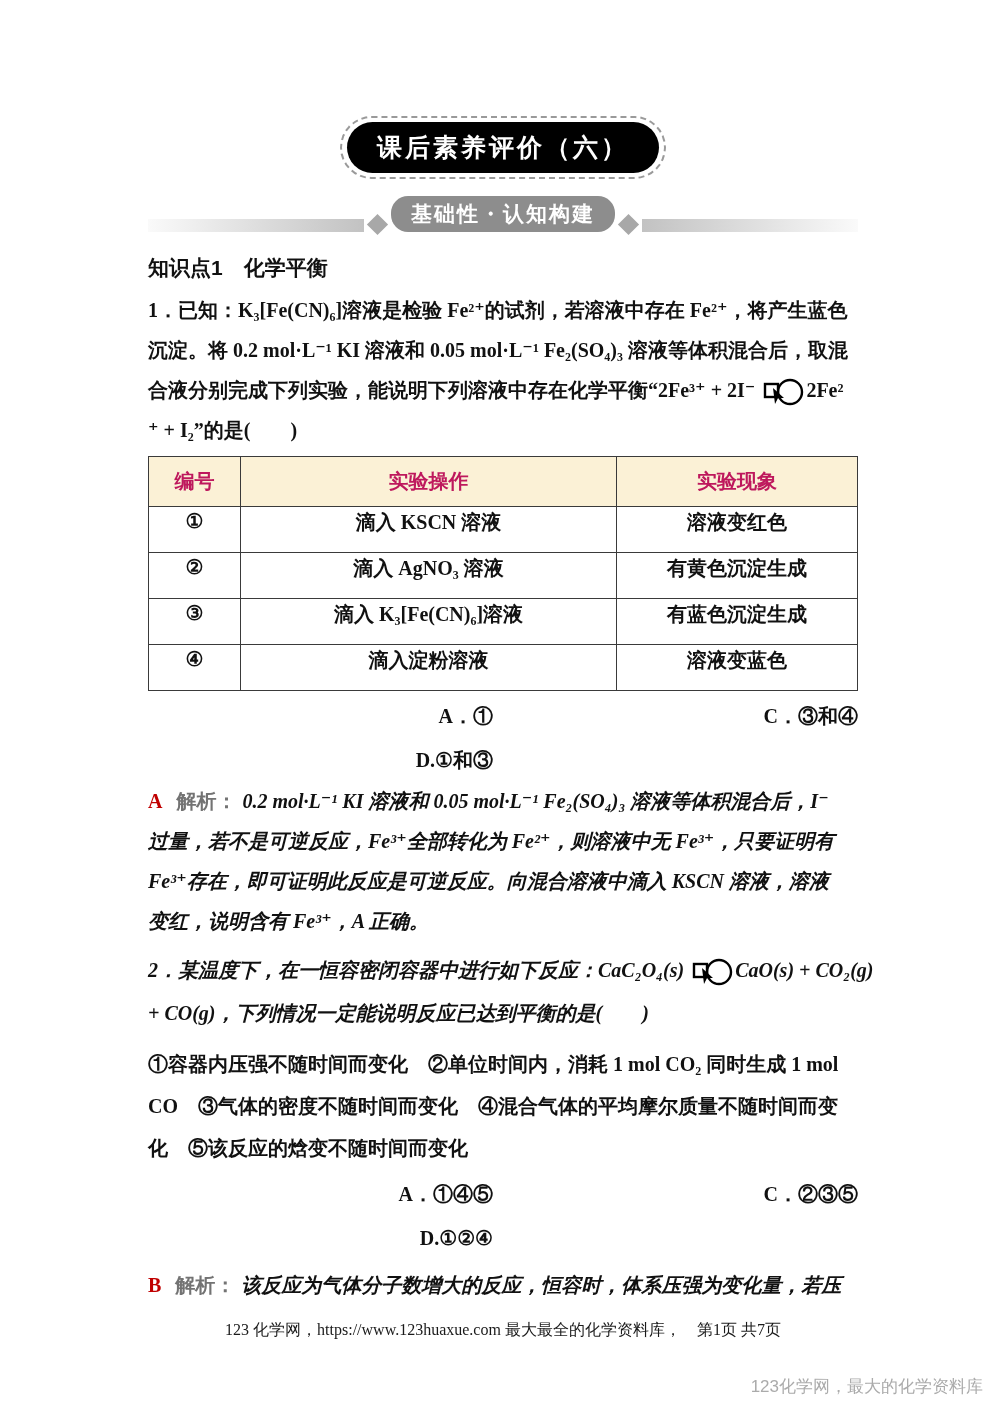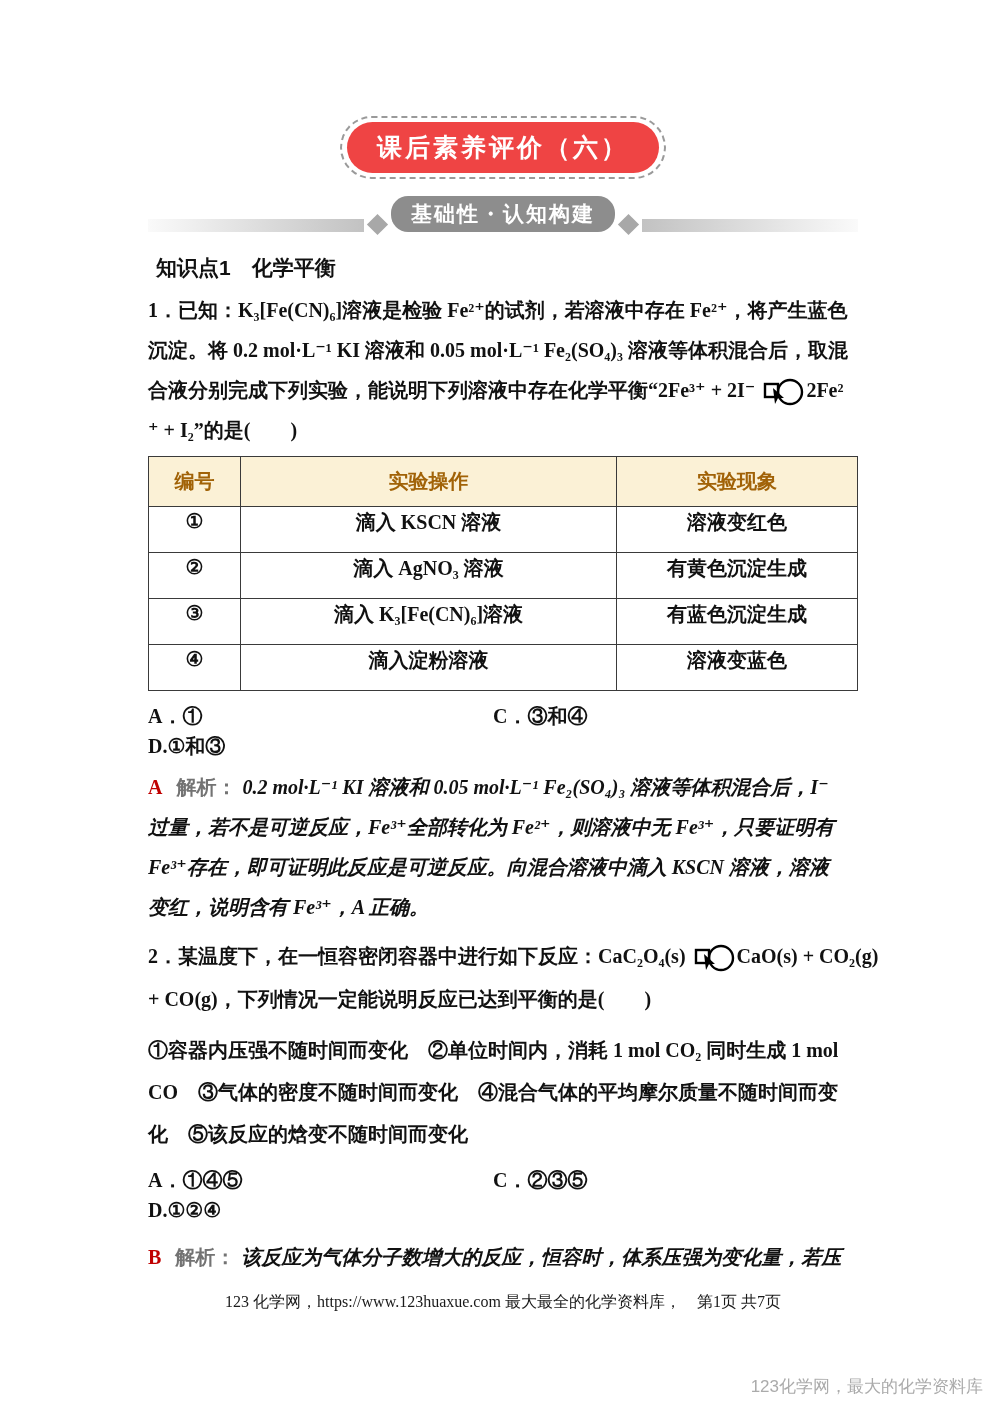--- a/index.html
+++ b/index.html
@@ -8,64 +8,64 @@
     font-family:"Liberation Serif","DejaVu Serif",serif;color:#111;
   }
   .content{position:absolute;left:148px;top:0;width:710px;}
 
   
   .title-outer{
     margin:116px auto 0;width:fit-content;
     border:2px dashed #9a9a9a;border-radius:32px;padding:4px 5px;
   }
   .title-pill{
-    background:#ef4444;color:#fff;border-radius:26px;
+    background:#000000;color:#fff;border-radius:26px;
     font-family:"Liberation Sans","DejaVu Sans",sans-serif;
     font-size:25px;font-weight:bold;letter-spacing:3px;
     padding:9px 30px;white-space:nowrap;
   }
   .subtitle-row{margin-top:17px;display:flex;align-items:flex-end;width:100%;}
   .grad-bar{flex:1;height:13px;}
   .grad-left{background:linear-gradient(to right,#fafafa,#c2c2c2);}
   .grad-right{background:linear-gradient(to left,#fafafa,#c2c2c2);}
   .diamond{width:15px;height:15px;background:#a8a8a8;transform:rotate(45deg);margin:0 6px;flex:0 0 auto;}
   .subtitle-pill{
     background:#8d8d8d;color:#fff;border-radius:17px;
     font-family:"Liberation Sans","DejaVu Sans",sans-serif;
     font-size:21px;font-weight:bold;letter-spacing:2px;
     padding:4px 20px;white-space:nowrap;flex:0 0 auto;
   }
 
   
   .kp{margin-top:22px;font-family:"Liberation Sans","DejaVu Sans",sans-serif;
-      font-size:21px;font-weight:bold;margin-left:8px;}
+      font-size:21px;font-weight:bold;}
   .stem{margin-top:8px;font-weight:bold;font-size:20px;}
   .stem .line{height:40px;line-height:40px;white-space:nowrap;}
-  .q2stem .line{height:43px;line-height:43px;}
+  .q2stem .line{height:43px;line-height:43px;font-style:italic;}
   .conds .line{height:42px;line-height:42px;}
 
   
   .eq-icon{display:inline-block;vertical-align:middle;margin:0 2px;}
 
   
   table.exp{border-collapse:collapse;margin-top:6px;width:100%;table-layout:fixed;}
   table.exp td,table.exp th{border:1.5px solid #3a3a3a;}
   table.exp th{
-    background:#fbf1d6;color:#a16207;font-size:20px;font-weight:bold;
+    background:#fbf1d6;color:#be185d;font-size:20px;font-weight:bold;
     height:47px;text-align:center;
   }
   table.exp td{
     height:42px;vertical-align:top;text-align:center;
     font-size:20px;font-weight:bold;padding-top:2px;background:#fff;
   }
   .col-no{width:13%;} .col-op{width:53%;} .col-obs{width:34%;}
 
   
   .options{margin-top:10px;display:grid;grid-template-columns:345px 1fr;
-           font-size:20px;font-weight:bold;}
+           row-gap:14px;font-size:20px;font-weight:bold;text-align:right;}
   .options .opt{height:30px;line-height:30px;white-space:nowrap;}
 
   
   .analysis{margin-top:6px;font-size:20px;}
   .analysis .line{height:40px;line-height:40px;white-space:nowrap;}
   .ans-letter{color:#c00000;font-weight:bold;margin-right:14px;}
   .ans-label{color:#737373;font-weight:bold;margin-right:6px;}
   .ana-text{font-style:italic;font-weight:bold;}
 
   

